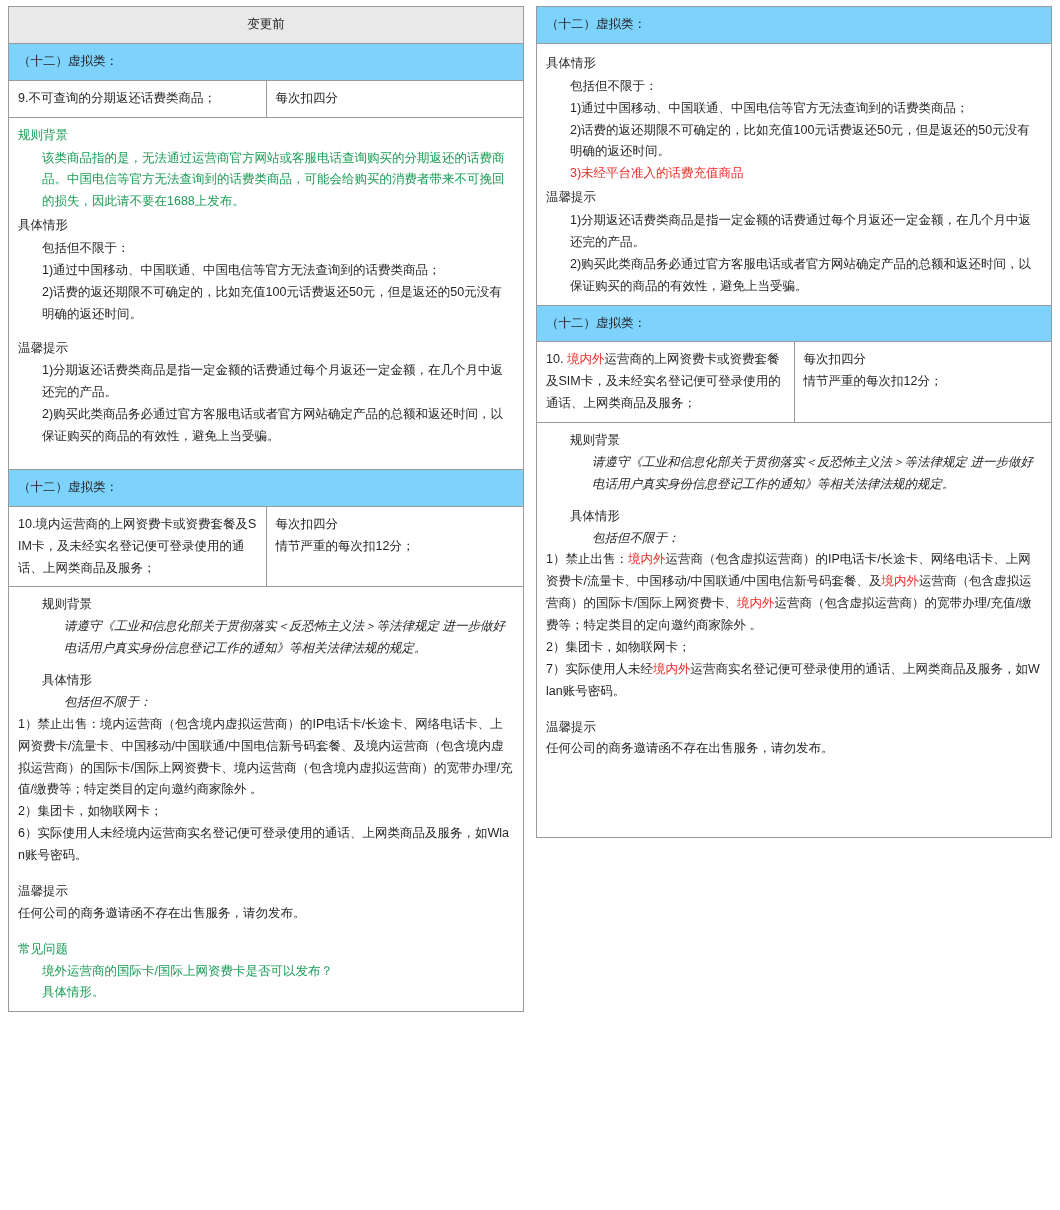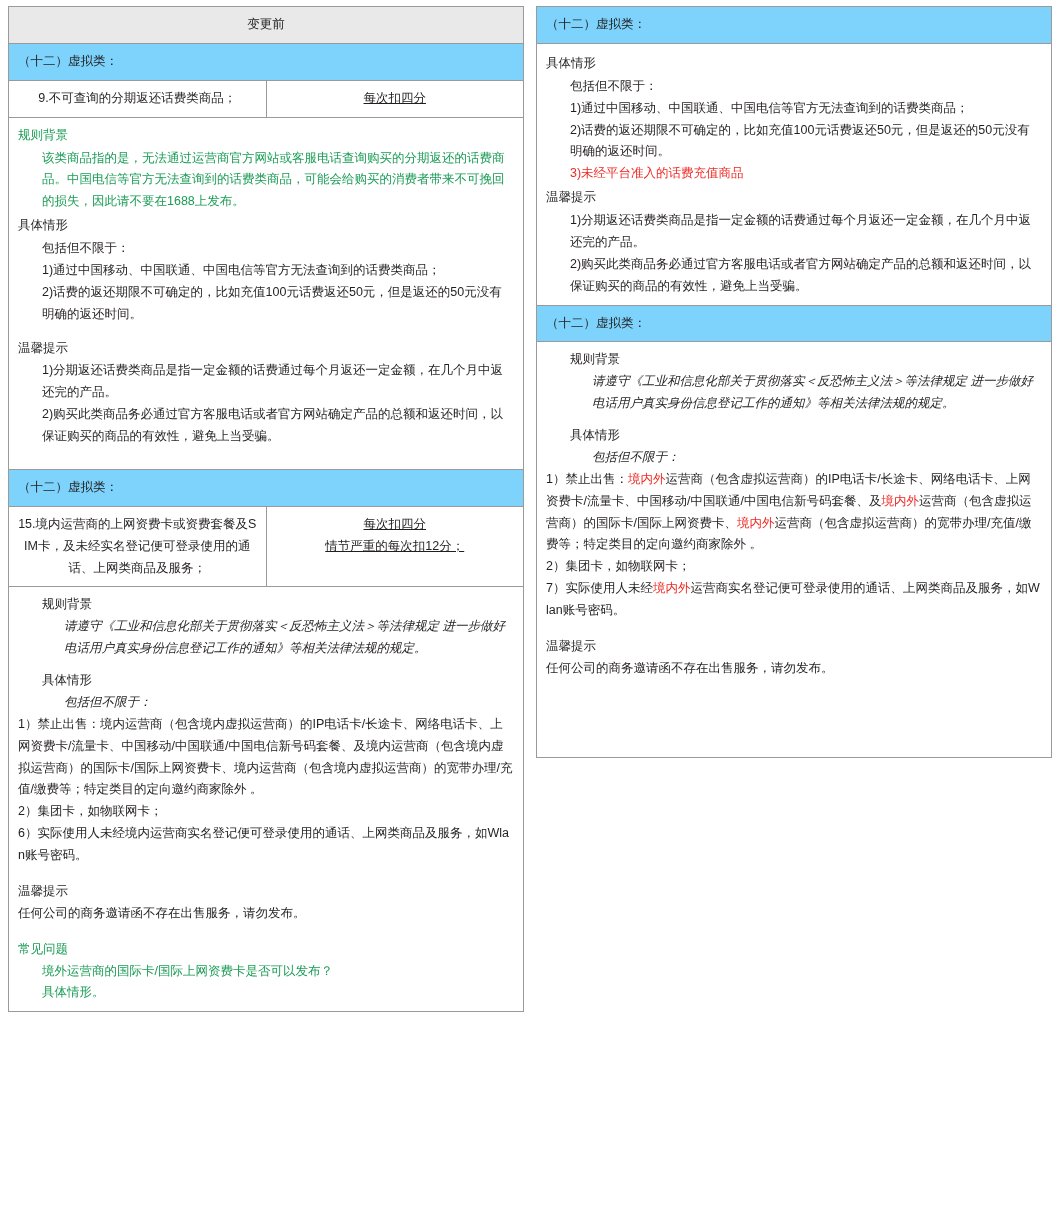--- a/index.html
+++ b/index.html
@@ -44,33 +44,33 @@
     font-size:13px;
     padding:8px 6px;
     color:#231f20;
   }
   .sect td{
     background:#7dd3fc;
     font-size:13px;
     padding:9px 9px;
   }
   .rulecell{width:60%;}
-  .pencell{width:40%;text-decoration:underline;}
+  .pencell{width:40%;}
   .body-td{padding:9px 12px 14px 12px;margin-top:20px;}
   .green{color:#1a9c55;}
   .red{color:#ee2a24;}
   p{margin:0;}
   .lbl{margin-top:2px;margin-bottom:1px;}
   .ind1{margin-left:24px;}
   .ind2{margin-left:24px;}
   .ind3{margin-left:46px;font-style:italic;}
   .blank{height:10px;}
   .gap{height:14px;}
   .rule-label{margin-bottom:1px;}
-  .cellpad{padding:10px 10px;text-align:center;}
+  .cellpad{padding:10px 10px;}
 </style>
 </head>
 <body>
 
 <div class="page">
 
   <div class="col">
     <table class="t">
       <tbody>
           <tr class="hdr">
@@ -96,21 +96,21 @@
           <p class="ind1">1)分期返还话费类商品是指一定金额的话费通过每个月返还一定金额，在几个月中返还完的产品。</p>
           <p class="ind1">2)购买此类商品务必通过官方客服电话或者官方网站确定产品的总额和返还时间，以保证购买的商品的有效性，避免上当受骗。</p>
           <div class="gap"></div>
         </td>
       </tr>
 
       <tr class="sect">
         <td colspan="2">（十二）虚拟类：</td>
       </tr>
       <tr>
-        <td class="rulecell cellpad">15.境内运营商的上网资费卡或资费套餐及SIM卡，及未经实名登记便可登录使用的通话、上网类商品及服务；</td>
+        <td class="rulecell cellpad">10.境内运营商的上网资费卡或资费套餐及SIM卡，及未经实名登记便可登录使用的通话、上网类商品及服务；</td>
         <td class="pencell cellpad">
           <p>每次扣四分</p>
           <p>情节严重的每次扣12分；</p>
         </td>
       </tr>
       <tr>
         <td colspan="2" class="body-td">
           <p class="ind1">规则背景</p>
           <p class="ind3">请遵守《工业和信息化部关于贯彻落实＜反恐怖主义法＞等法律规定 进一步做好电话用户真实身份信息登记工作的通知》等相关法律法规的规定。</p>
           <div class="blank"></div>
@@ -148,20 +148,30 @@
           <p class="lbl">温馨提示</p>
           <p class="ind1">1)分期返还话费类商品是指一定金额的话费通过每个月返还一定金额，在几个月中返还完的产品。</p>
           <p class="ind1">2)购买此类商品务必通过官方客服电话或者官方网站确定产品的总额和返还时间，以保证购买的商品的有效性，避免上当受骗。</p>
         </td>
       </tr>
 
       <tr class="sect">
         <td colspan="2">（十二）虚拟类：</td>
       </tr>
       <tr>
+        <td class="rulecell cellpad">
+          <span>10.</span>
+          <span class="red">境内外</span><span>运营商的上网资费卡或资费套餐及SIM卡，及未经实名登记便可登录使用的通话、上网类商品及服务；</span>
+        </td>
+        <td class="pencell cellpad">
+          <p>每次扣四分</p>
+          <p>情节严重的每次扣12分；</p>
+        </td>
+      </tr>
+      <tr>
         <td colspan="2" class="body-td">
           <p class="ind1">规则背景</p>
           <p class="ind3">请遵守《工业和信息化部关于贯彻落实＜反恐怖主义法＞等法律规定 进一步做好电话用户真实身份信息登记工作的通知》等相关法律法规的规定。</p>
           <div class="blank"></div>
           <p class="ind1">具体情形</p>
           <p class="ind3">包括但不限于：</p>
           <p><span>1）禁止出售：</span><span class="red">境内外</span><span>运营商（包含虚拟运营商）的IP电话卡/长途卡、网络电话卡、上网资费卡/流量卡、中国移动/中国联通/中国电信新号码套餐、及</span><span class="red">境内外</span><span>运营商（包含虚拟运营商）的国际卡/国际上网资费卡、</span><span class="red">境内外</span><span>运营商（包含虚拟运营商）的宽带办理/充值/缴费等；特定类目的定向邀约商家除外 。</span></p>
           <p>2）集团卡，如物联网卡；</p>
           <p><span>7）实际使用人未经</span><span class="red">境内外</span><span>运营商实名登记便可登录使用的通话、上网类商品及服务，如Wlan账号密码。</span></p>
           <div class="gap"></div>

